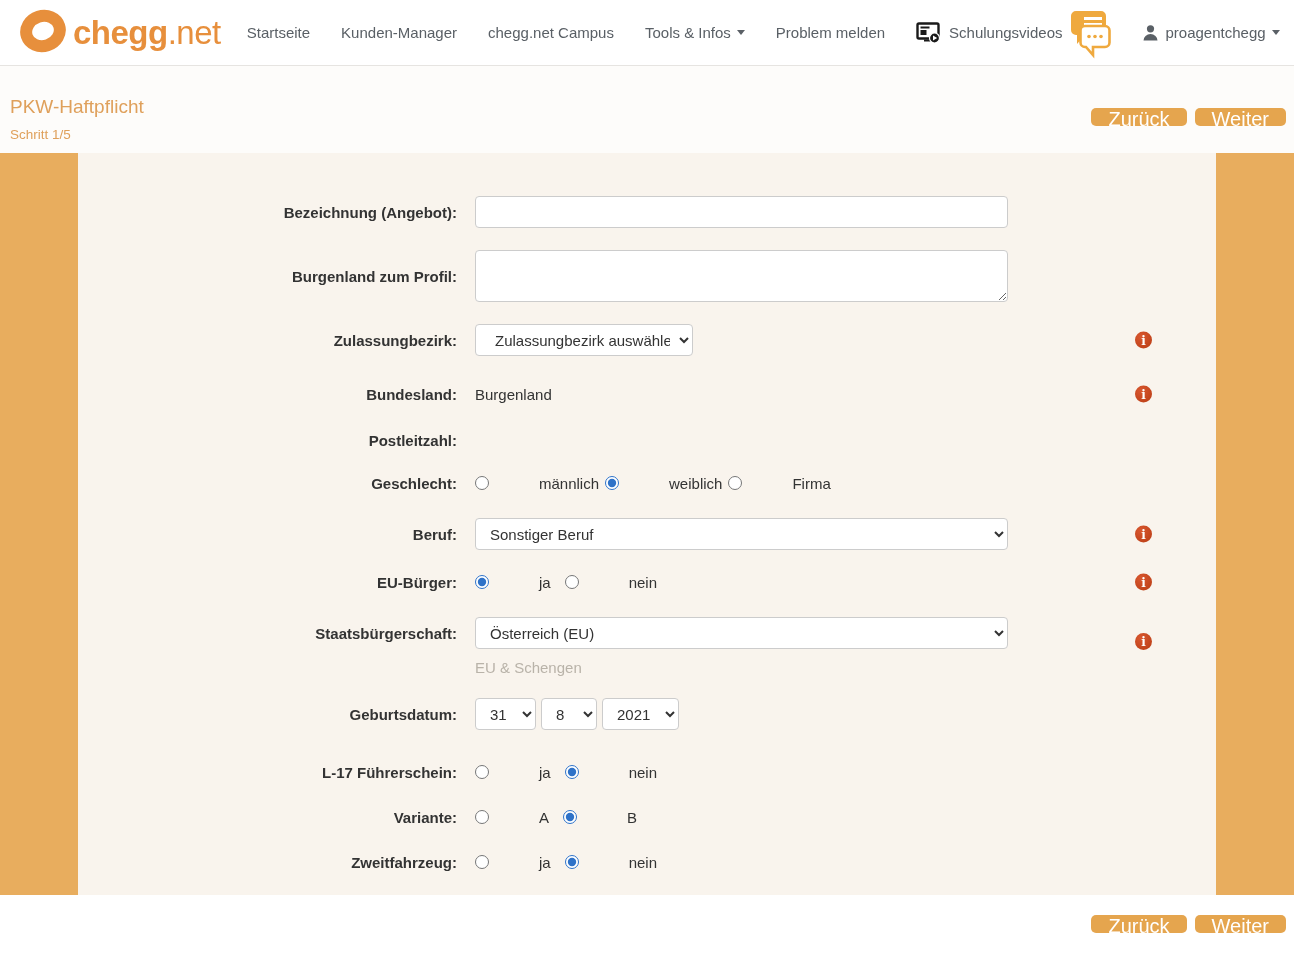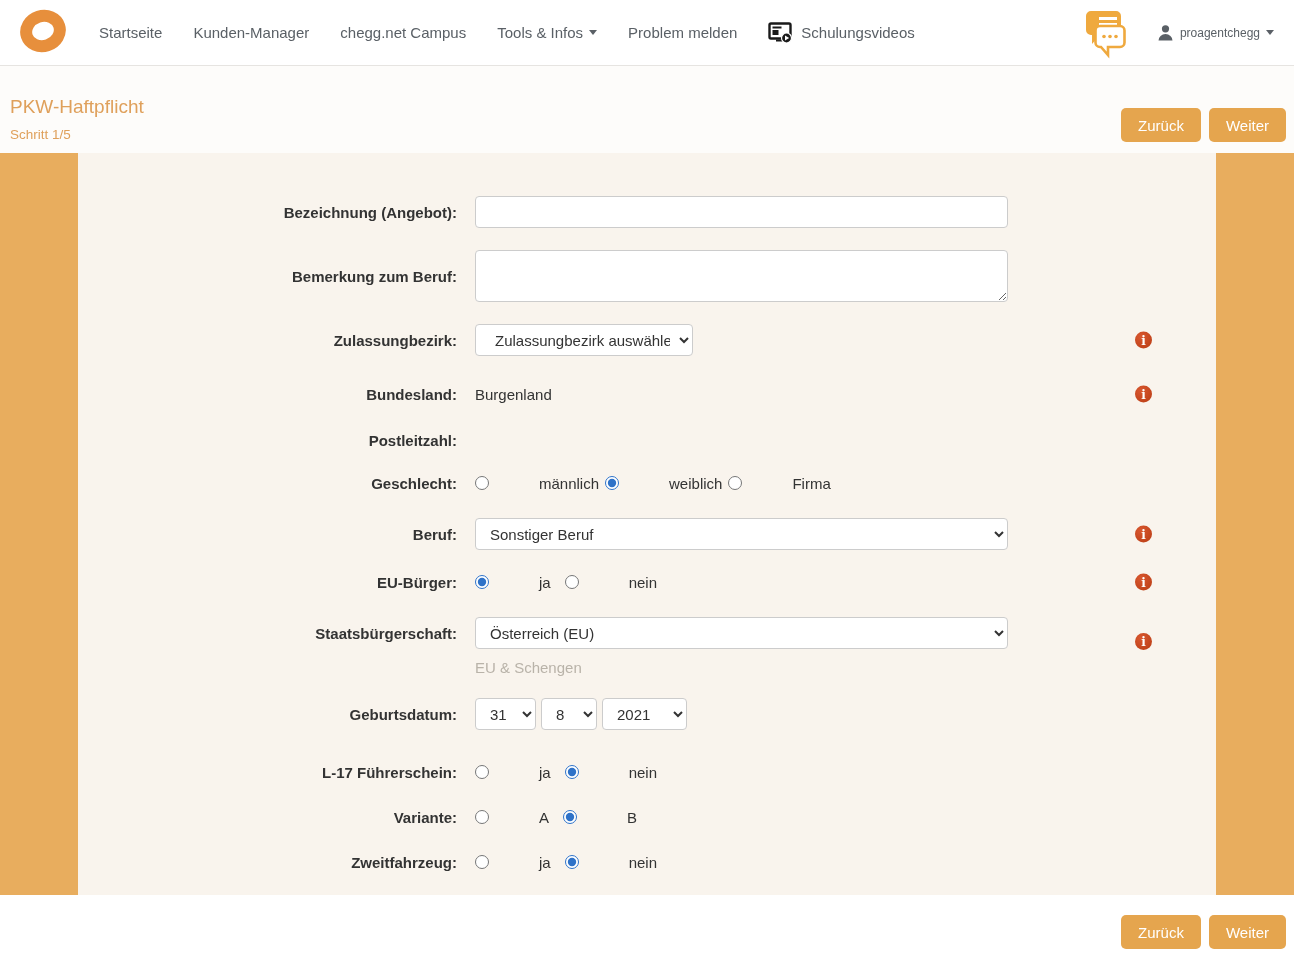--- a/index.html
+++ b/index.html
@@ -27,32 +27,32 @@
     display:flex; align-items:center;
   }
   .caret {
     display:inline-block; width:0; height:0; margin-left:6px;
     border-left:4px solid transparent; border-right:4px solid transparent;
     border-top:5px solid #5a6066;
   }
   .nav-video-icon { margin-right:8px; display:inline-flex; }
   .nav-right { margin-left:auto; display:flex; align-items:center; gap:26px; }
   .chat-icon { cursor:pointer; display:inline-flex; margin-top:4px; }
-  .user-menu { display:flex; align-items:center; color:#5a6066; font-size:12px; cursor:pointer; margin-right:4px; }
+  .user-menu { display:flex; align-items:center; color:#5a6066; font-size:15px; cursor:pointer; margin-right:4px; }
   .user-menu svg { margin-right:6px; }
 
   
   .page-header { background:#fdfcfa; padding:30px 10px 12px 10px; position:relative; height:87px; }
   .page-title { color:#dfa05b; font-size:19px; font-weight:normal; margin:0; }
   .page-step { color:#dfa05b; font-size:13.5px; margin-top:9px; }
   .header-buttons { position:absolute; right:8px; top:42px; display:flex; gap:8px; }
   .btn {
     background:#e5a54e; color:#fff; border:none; border-radius:5px;
-    font-size:15px; font-family:"Liberation Sans",sans-serif;
-    padding:0 17px; height:34px; cursor:pointer;
+    font-size:20px; font-family:"Liberation Sans",sans-serif;
+    padding:0 17px; height:18px; cursor:pointer;
   }
 
   
   .band { background:#e8ad5e; padding:0 78px; height:742px; }
   .panel { background:#f9f4ed; height:742px; padding:43px 0 20px 0; position:relative; }
 
   .frow {
     display:grid; grid-template-columns:379px 533px; column-gap:18px;
     align-items:center; margin-bottom:22px; position:relative;
   }
@@ -64,21 +64,21 @@
   input[type=text], textarea, select {
     font-family:"Liberation Sans",sans-serif; font-size:15px; color:#333;
     background:#fff; border:1px solid #ccc; border-radius:4px;
   }
   input[type=text] { height:32px; width:533px; padding:0 10px; }
   textarea { height:52px; width:533px; padding:5px 10px; }
   select { height:32px; padding:0 6px 0 10px; width:533px; }
   select.sel-narrow { width:218px; text-align:left; padding-left:15px; }
   select.sel-day { width:61px; }
   select.sel-month { width:56px; }
-  select.sel-year { width:85px; }
+  select.sel-year { width:77px; }
   .date-group { display:flex; gap:5px; }
 
   .static-value { font-size:15px; color:#333; }
   .help-text { color:#b9b3a9; font-size:15px; margin-top:10px; }
 
   .radio-group { display:flex; align-items:center; }
   .radio-opt { display:flex; align-items:center; margin-right:14px; font-size:15px; color:#333;gap:46px; }
   .radio-opt input { accent-color:#2e72c8; width:14px; height:14px; margin:0 4px 0 0; cursor:pointer; }
 
   .info-icon {
@@ -98,20 +98,21 @@
 </head>
 <body>
 
 <div class="navbar">
   <div class="logo">
     <span class="logo-o">
       <svg width="46" height="44" viewBox="0 0 46 44">
         <ellipse cx="23" cy="22" rx="17" ry="15" fill="none" stroke="#e78f3c" stroke-width="12" transform="rotate(-18 23 22)"></ellipse>
       </svg>
     </span>
+    <span class="logo-text"><b>chegg</b><span class="tld">.net</span></span>
   </div>
 
   <div class="nav-links">
     <span class="nav-link">Startseite</span>
     <span class="nav-link">Kunden-Manager</span>
     <span class="nav-link">chegg.net Campus</span>
     <span class="nav-link">
         <span>Tools &amp; Infos</span>
         <span class="caret"></span>
       </span>
@@ -167,21 +168,21 @@
 
 <div class="band">
   <div class="panel">
 
     <div class="frow">
       <label class="flabel">Bezeichnung (Angebot):</label>
       <input type="text" style="">
     </div>
 
     <div class="frow">
-      <label class="flabel">Bemerkung zum Beruf:</label>
+      <label class="flabel">Burgenland zum Profil:</label>
       <textarea style=""></textarea>
     </div>
 
     <div class="frow">
       <label class="flabel">Zulassungbezirk:</label>
       <div>
         <select class="sel-narrow">
           <option>Zulassungbezirk auswählen</option>
         </select>
       </div>

